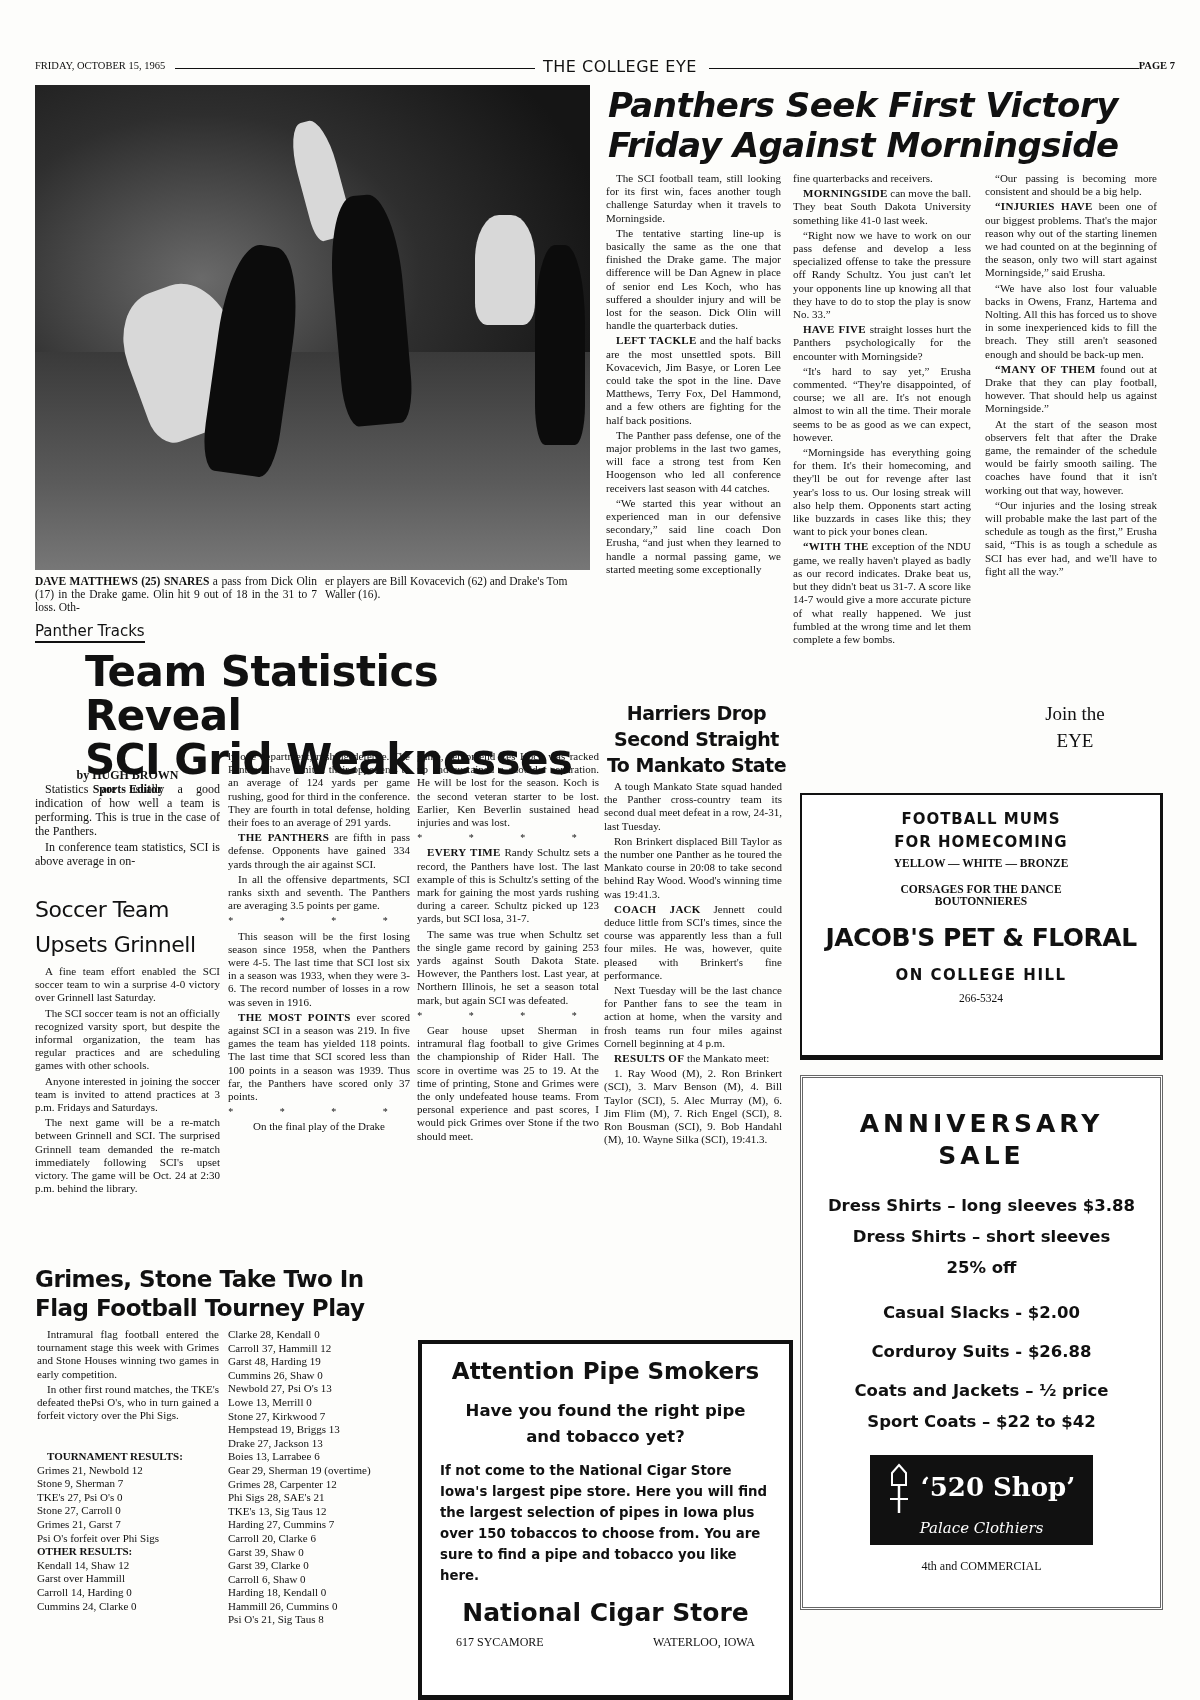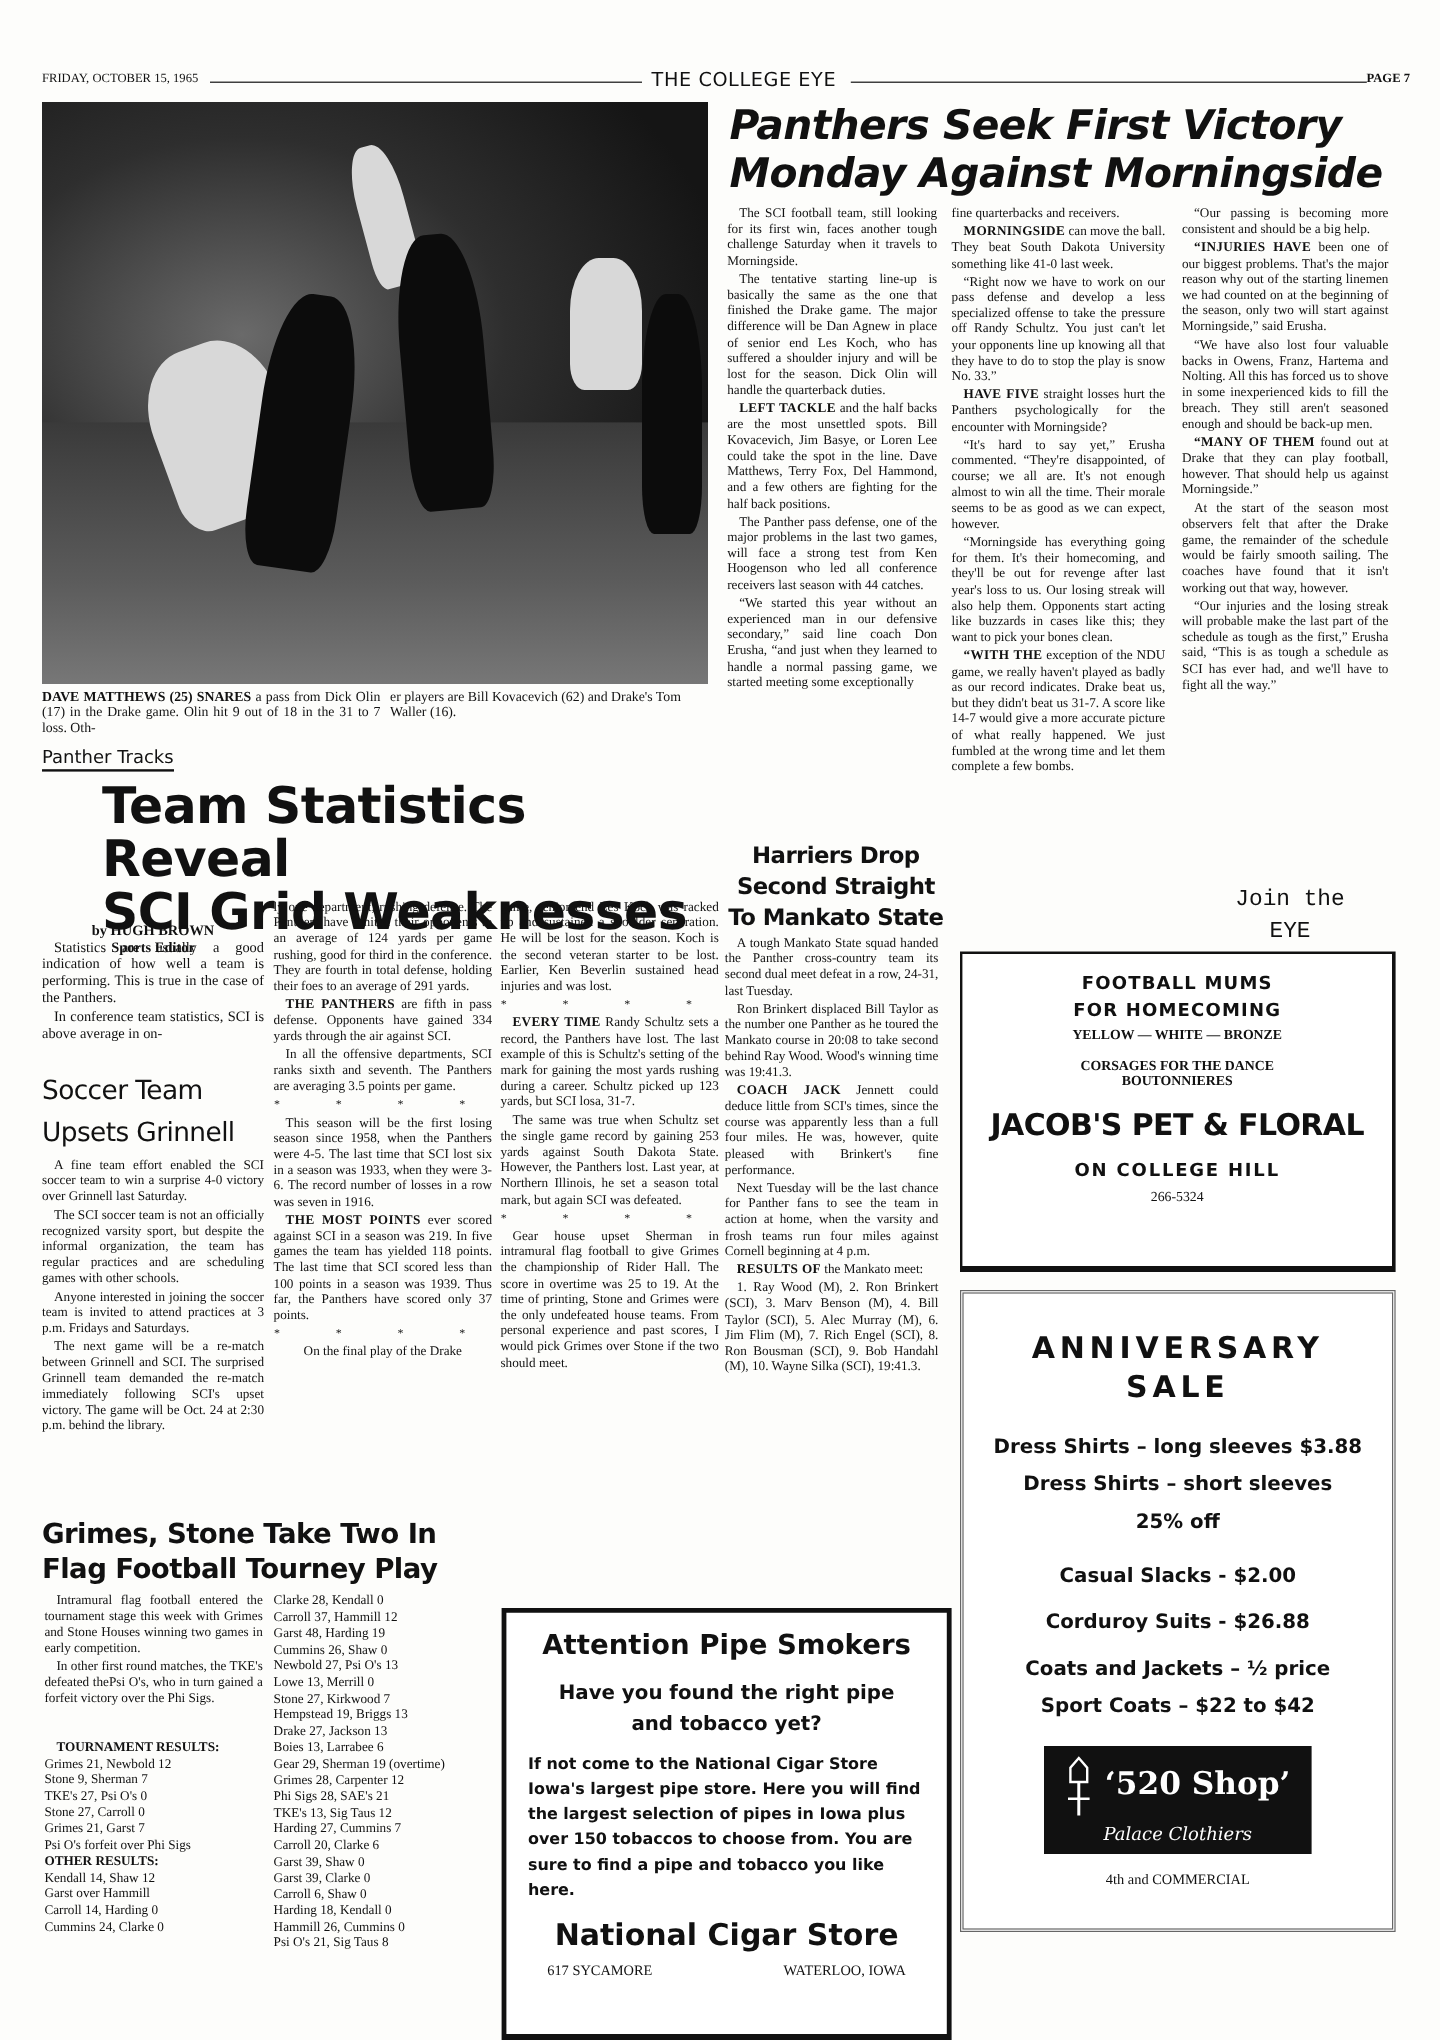--- a/index.html
+++ b/index.html
@@ -1,20 +1,20 @@
 <!DOCTYPE html>
 <html><head>
 <meta charset="utf-8">
 <style>
   * { box-sizing: border-box; margin: 0; padding: 0; }
   html, body { width: 1200px; height: 1700px; background: #fdfdfb; overflow: hidden; }
   body { position: relative; font-family: "DejaVu Serif", "Liberation Serif", serif; color: #111; }
   .abs { position: absolute; }
   .serif { font-family: "Liberation Serif", "DejaVu Serif", serif; }
-  .sans { font-family: Liberation Mono, monospace; margin-top: 36px; }
+  .sans { font-family: Liberation Serif, serif; }
 
   
   .masthead { left: 35px; top: 60px; width: 1140px; height: 16px; }
   .masthead .date { position: absolute; left: 0; top: 0; font-size: 10.5px; font-family: "Liberation Serif", serif; }
   .masthead .rule-l { position: absolute; left: 140px; top: 8px; width: 360px; border-top: 1.5px solid #111; }
   .masthead .title { position: absolute; left: 508px; top: -3px; font-size: 16px; font-family: "DejaVu Sans", sans-serif; letter-spacing: 0.5px; }
   .masthead .rule-r { position: absolute; left: 674px; top: 8px; width: 430px; border-top: 1.5px solid #111; }
   .masthead .page { position: absolute; right: 0; top: 0; font-size: 10.5px; font-weight: bold; font-family: "Liberation Serif", serif; }
 
   
@@ -83,21 +83,21 @@
 
 <div class="abs kicker" style="left:35px;top:622px;">Panther Tracks</div>
 
 <div class="abs headline" style="left:85px;top:650px;width:520px;font-size:42px;">
   <div>Team Statistics Reveal</div>
   <div>SCI Grid Weaknesses</div>
 </div>
 
 <div class="abs headline headline-italic" style="left:608px;top:85px;width:575px;font-size:34px;line-height:40px;">
   <div>Panthers Seek First Victory</div>
-  <div>Monday Against Morningside</div>
+  <div>Friday Against Morningside</div>
 </div>
 
 <div class="abs col" style="left:606px;top:172px;width:175px;" id="ps-col1">
     <p><span>The SCI football team, still looking for its first win, faces another tough challenge Saturday when it travels to Morningside.</span></p>
     <p><span>The tentative starting line-up is basically the same as the one that finished the Drake game. The major difference will be Dan Agnew in place of senior end Les Koch, who has suffered a shoulder injury and will be lost for the season. Dick Olin will handle the quarterback duties.</span></p>
     <p><span class="lead">LEFT TACKLE</span><span> and the half backs are the most unsettled spots. Bill Kovacevich, Jim Basye, or Loren Lee could take the spot in the line. Dave Matthews, Terry Fox, Del Hammond, and a few others are fighting for the half back positions.</span></p>
     <p><span>The Panther pass defense, one of the major problems in the last two games, will face a strong test from Ken Hoogenson who led all conference receivers last season with 44 catches.</span></p>
     <p><span>“We started this year without an experienced man in our defensive secondary,” said line coach Don Erusha, “and just when they learned to handle a normal passing game, we started meeting some exceptionally</span></p>
   </div>
 

